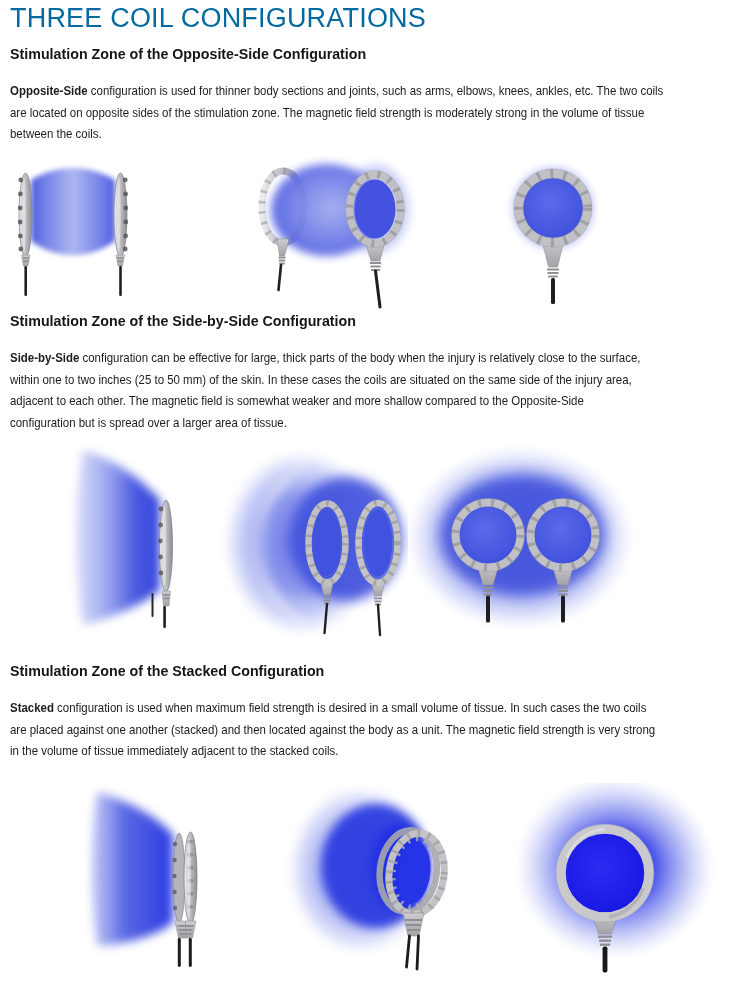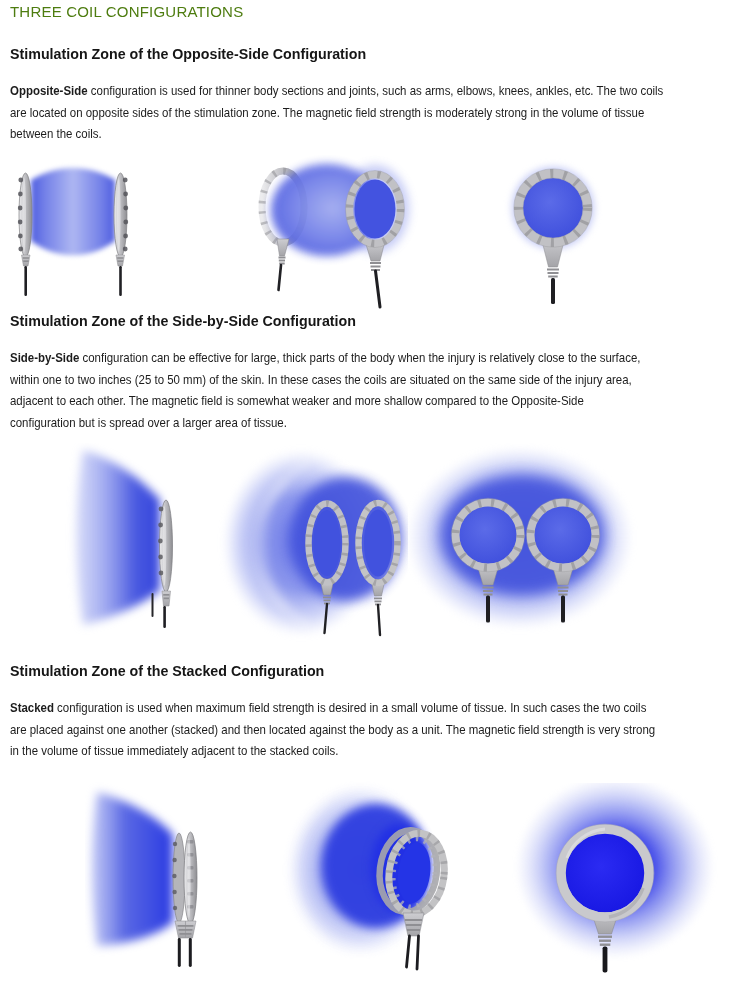--- a/index.html
+++ b/index.html
@@ -1,19 +1,19 @@
 <!DOCTYPE html>
 <html><head>
 <meta charset="utf-8">
 <style>
   html,body{margin:0;padding:0;background:#ffffff;}
   .page{position:relative;width:753px;height:987px;background:#ffffff;overflow:hidden;
         font-family:"Liberation Sans", sans-serif;}
-  .title{position:absolute;left:10px;top:3px;font-size:15px;font-weight:400;
-         color:#4d7c0f;letter-spacing:.2px;white-space:nowrap;}
+  .title{position:absolute;left:10px;top:3px;font-size:27px;font-weight:400;
+         color:#0369a1;letter-spacing:.2px;white-space:nowrap;}
   .h2{position:absolute;left:10px;font-size:15px;font-weight:700;color:#161616;
       white-space:nowrap;transform:scaleX(.95);transform-origin:0 0;}
   .h2.s1{top:45px}.h2.s2{top:312px}.h2.s3{top:662px}
   .para{position:absolute;left:10px;width:900px;font-size:13.4px;line-height:21.5px;
         color:#1c1c1c;transform:scaleX(.855);transform-origin:0 0;}
   .para.p1{top:80px}.para.p2{top:347px}.para.p3{top:697px}
   .para .ln{display:block;white-space:nowrap;}
   .para b{font-weight:700;}
   .fig{position:absolute;}
   .f11{left:12px;top:156px}.f12{left:250px;top:155px}.f13{left:500px;top:157px}

